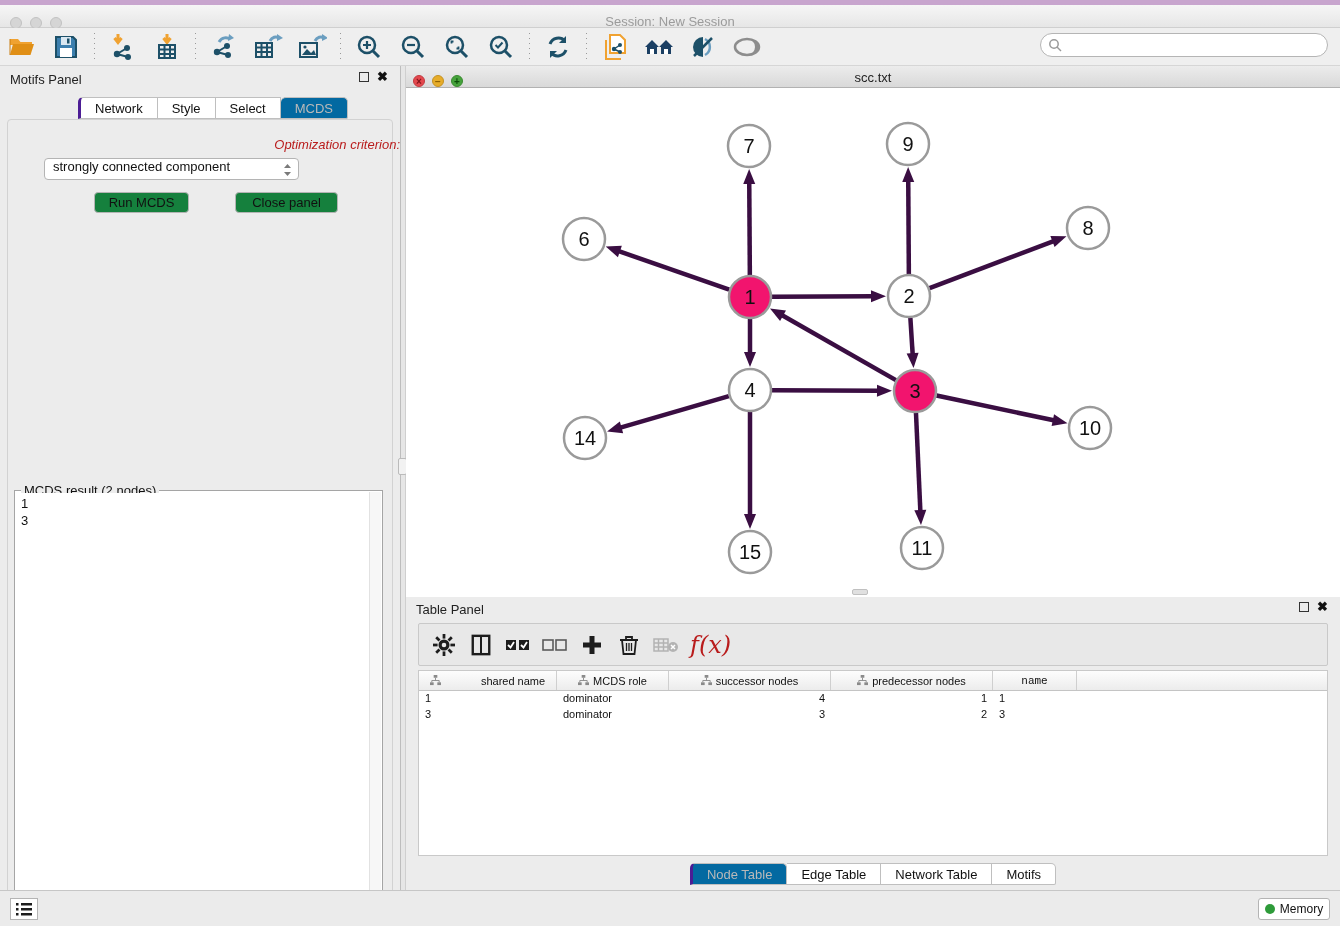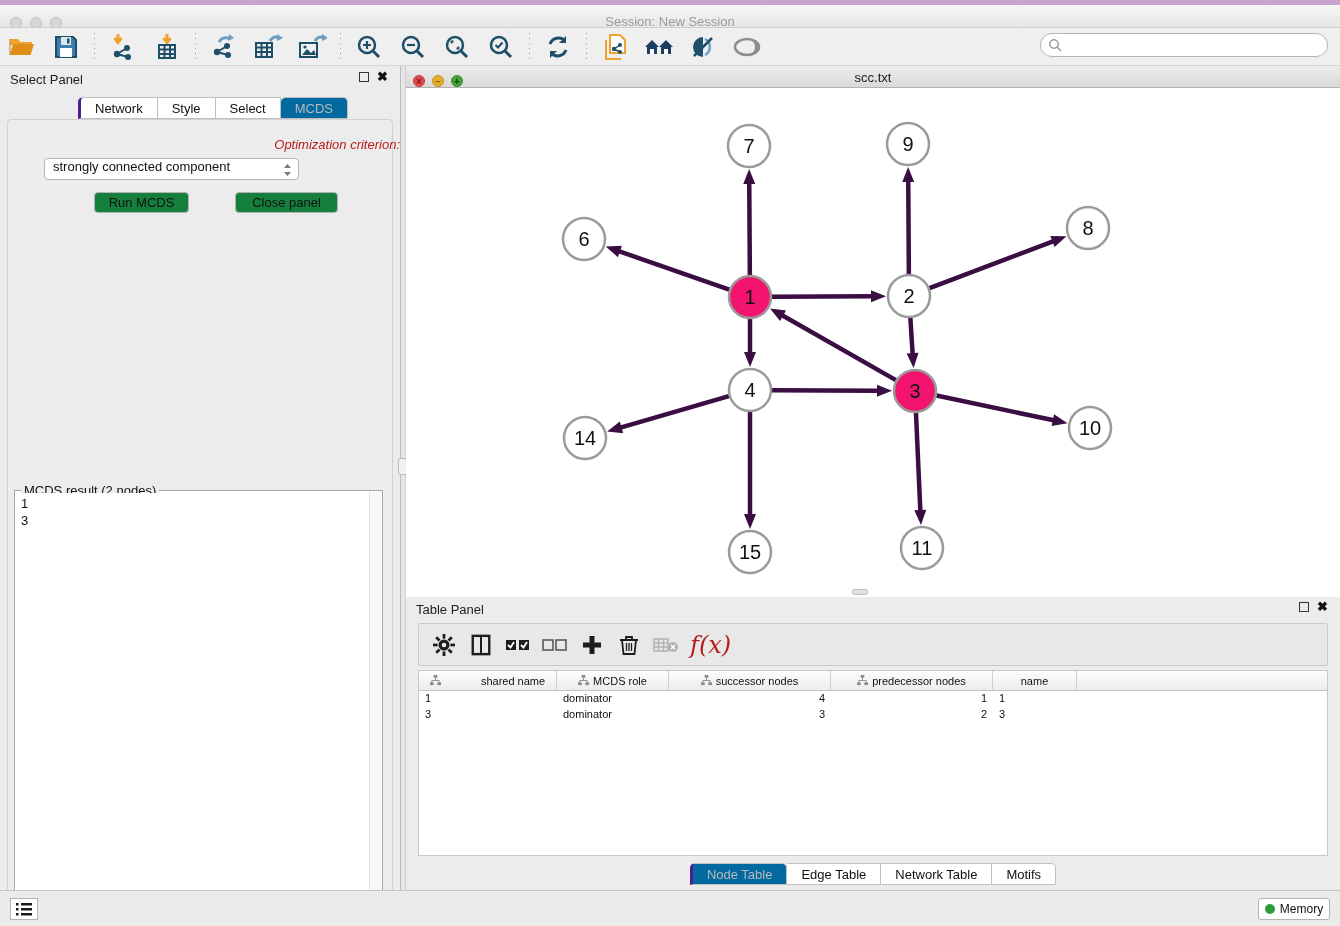--- a/index.html
+++ b/index.html
@@ -253,21 +253,21 @@
 </div>
 <div id="search-wrap">
   <input id="search-input" type="text" placeholder="" style="">
   <svg id="search-mag" width="14" height="14" viewBox="0 0 14 14">
       <circle cx="6" cy="6" r="4.2" fill="none" stroke="#9a9a9a" stroke-width="1.5"></circle>
       <path d="M9 9l4 4" stroke="#9a9a9a" stroke-width="1.5"></path>
     </svg>
 </div>
 
 <div id="control-panel" class="abs">
-  <div id="cp-title" class="abs">Select Panel</div>
+  <div id="cp-title" class="abs">Motifs Panel</div>
   <div id="cp-icons" class="abs">
     <span class="win-float"></span>
     <span class="win-close">✖</span>
   </div>
   <div id="cp-body" class="abs"></div>
   <div id="cp-tabs" class="abs tabbar">
     <div class="tab">Network</div>
     <div class="tab">Style</div>
     <div class="tab">Select</div>
     <div class="tab selected">MCDS</div>
@@ -466,21 +466,21 @@
           <svg width="11" height="11" viewBox="0 0 12 12">
             <g fill="#8a8a8a">
               <rect x="4" y="0" width="4" height="3"></rect>
               <rect x="0" y="8" width="4" height="3"></rect>
               <rect x="8" y="8" width="4" height="3"></rect>
             </g>
             <path d="M6 3v3M2 8V6h8v2" stroke="#8a8a8a" fill="none"></path>
           </svg>
           <span>predecessor nodes</span>
         </div>
-        <div class="nt-hcell" style="width: 84px;">
+        <div class="nt-hcell" style="width: 84px; font-family: Liberation Mono, monospace;">
           <span>name</span>
         </div>
       </div>
     <div id="nt-rows">
         <div class="nt-row">
           <div class="nt-cell al" style="width: 138px;">1</div>
           <div class="nt-cell al" style="width: 112px;">dominator</div>
           <div class="nt-cell ar" style="width: 162px;">4</div>
           <div class="nt-cell ar" style="width: 162px;">1</div>
           <div class="nt-cell al" style="width: 84px;">1</div>

